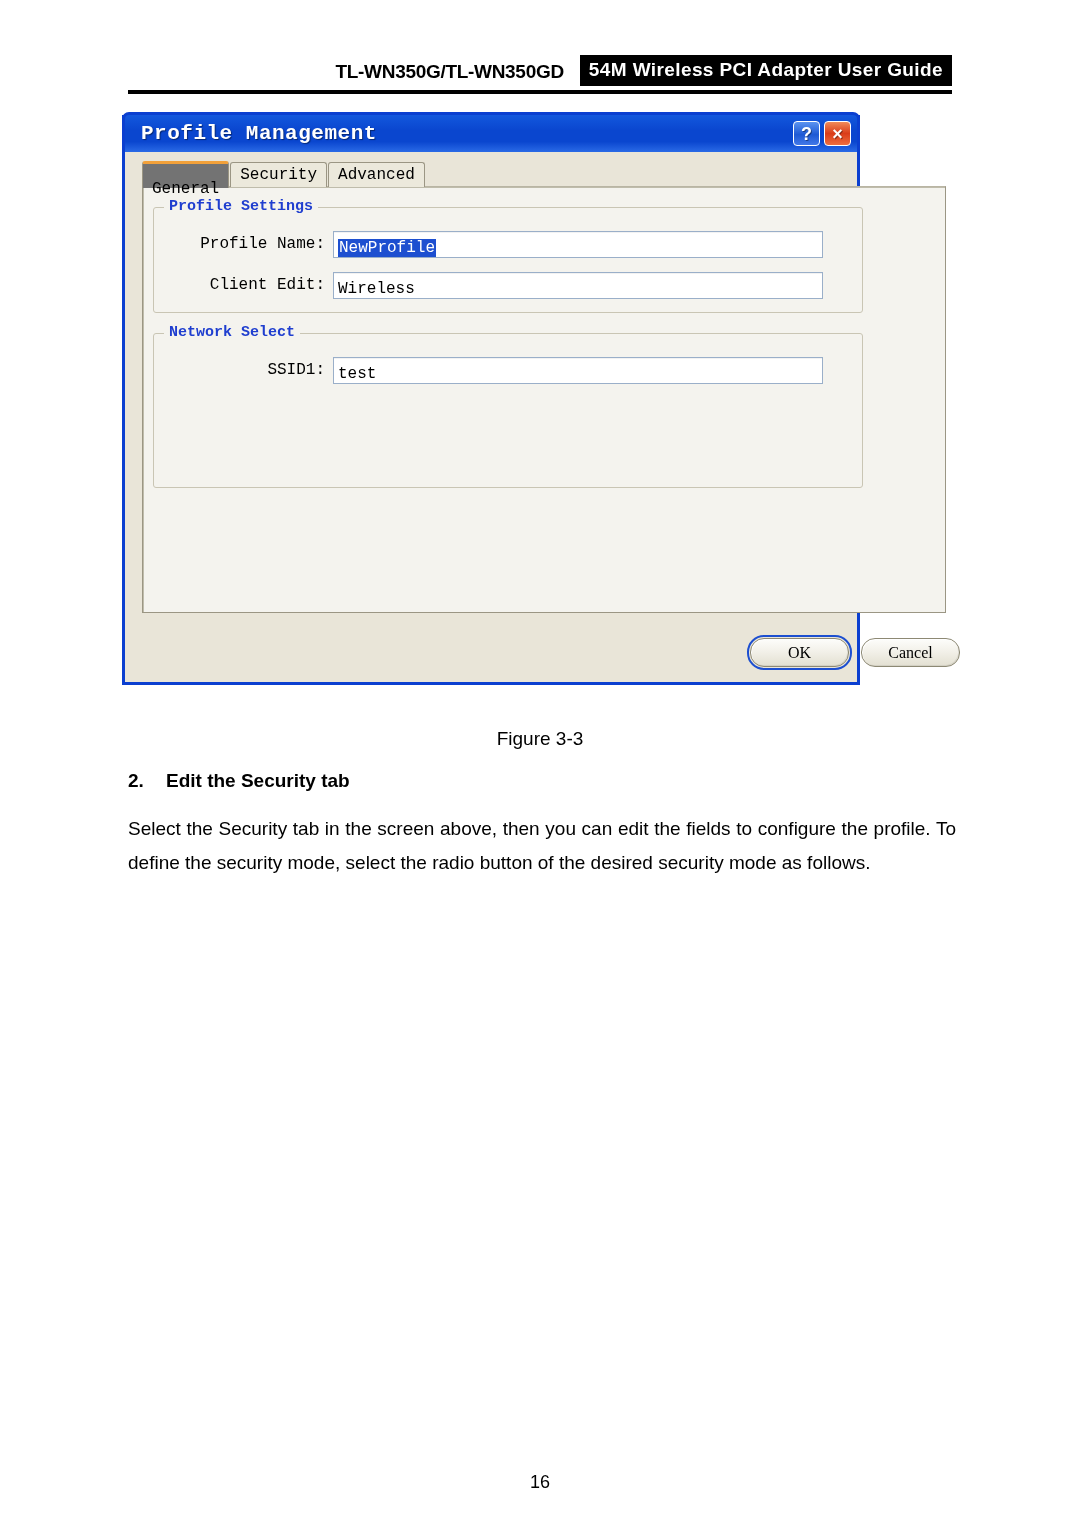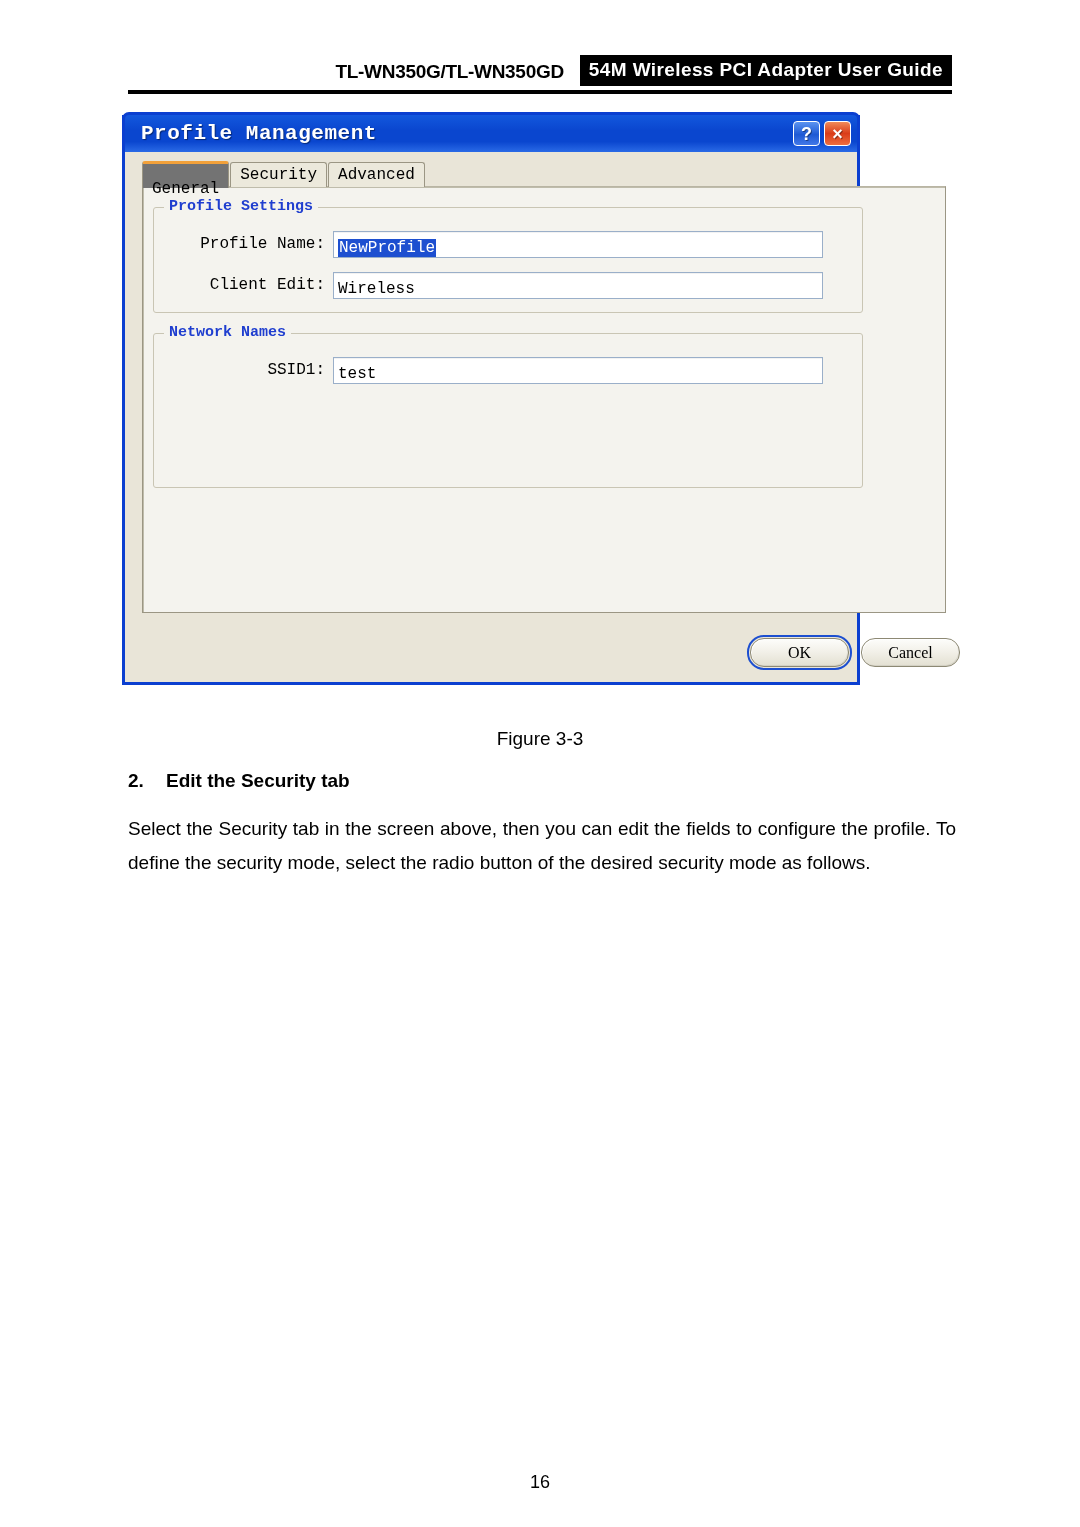--- a/index.html
+++ b/index.html
@@ -332,21 +332,21 @@
   </div>
 
   <div class="field-row" style="left:48px; top:156px;">
     <span class="field-label" style="width:152px;">Client Edit:</span>
     <span class="field-input" style="width:490px;">
         <span>Wireless</span>
       </span>
   </div>
 
   <div class="groupbox" id="gb-network">
-    <span class="gb-legend">Network Names</span>
+    <span class="gb-legend">Network Select</span>
   </div>
 
   <div class="field-row" style="left:48px; top:241px;">
     <span class="field-label" style="width:152px;">SSID1:</span>
     <span class="field-input" style="width:490px;">
         <span>test</span>
       </span>
   </div>
 
 

